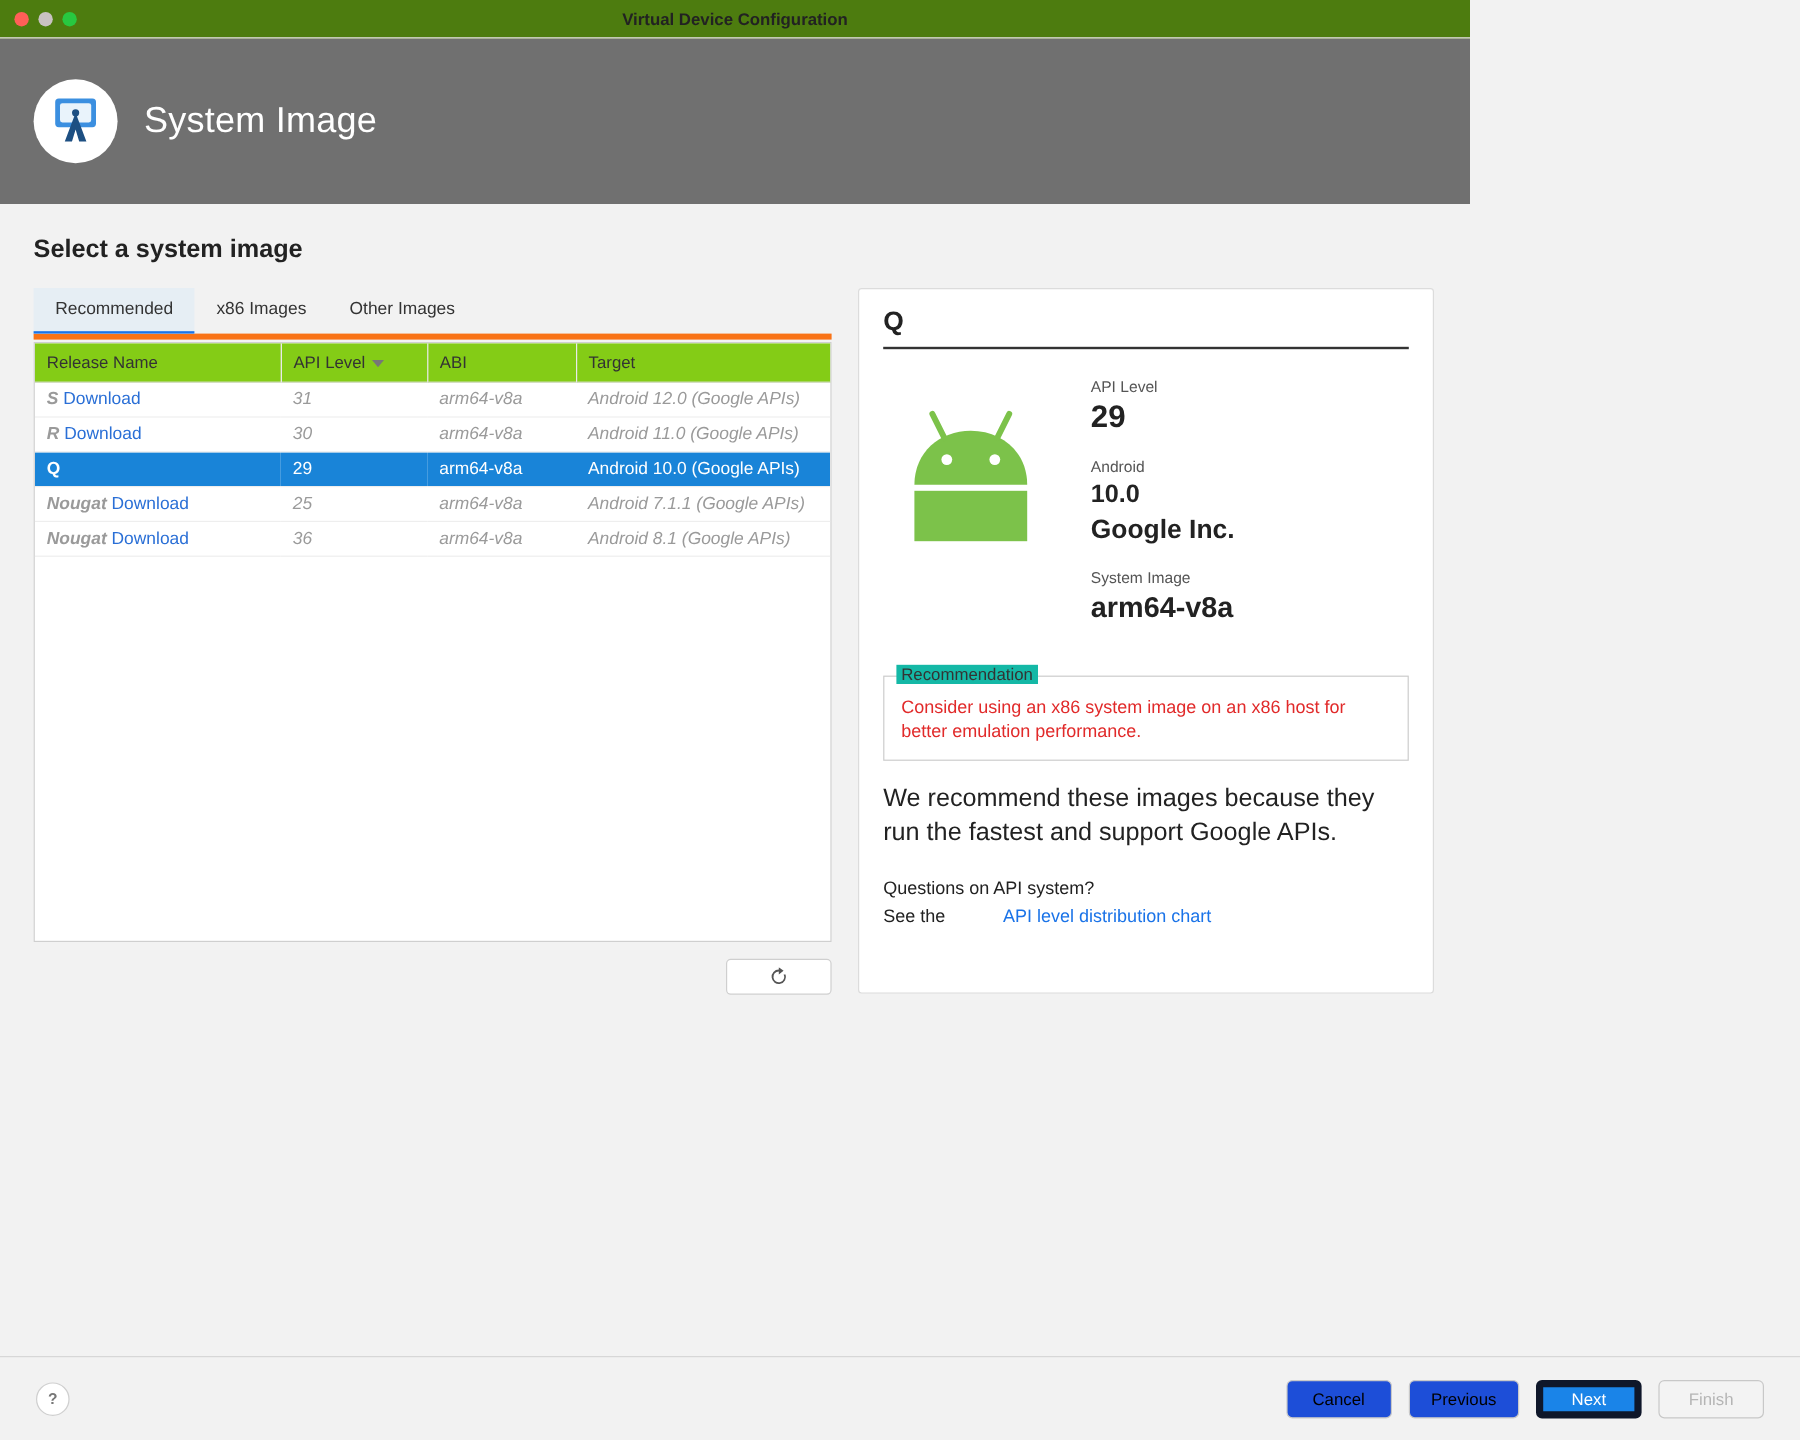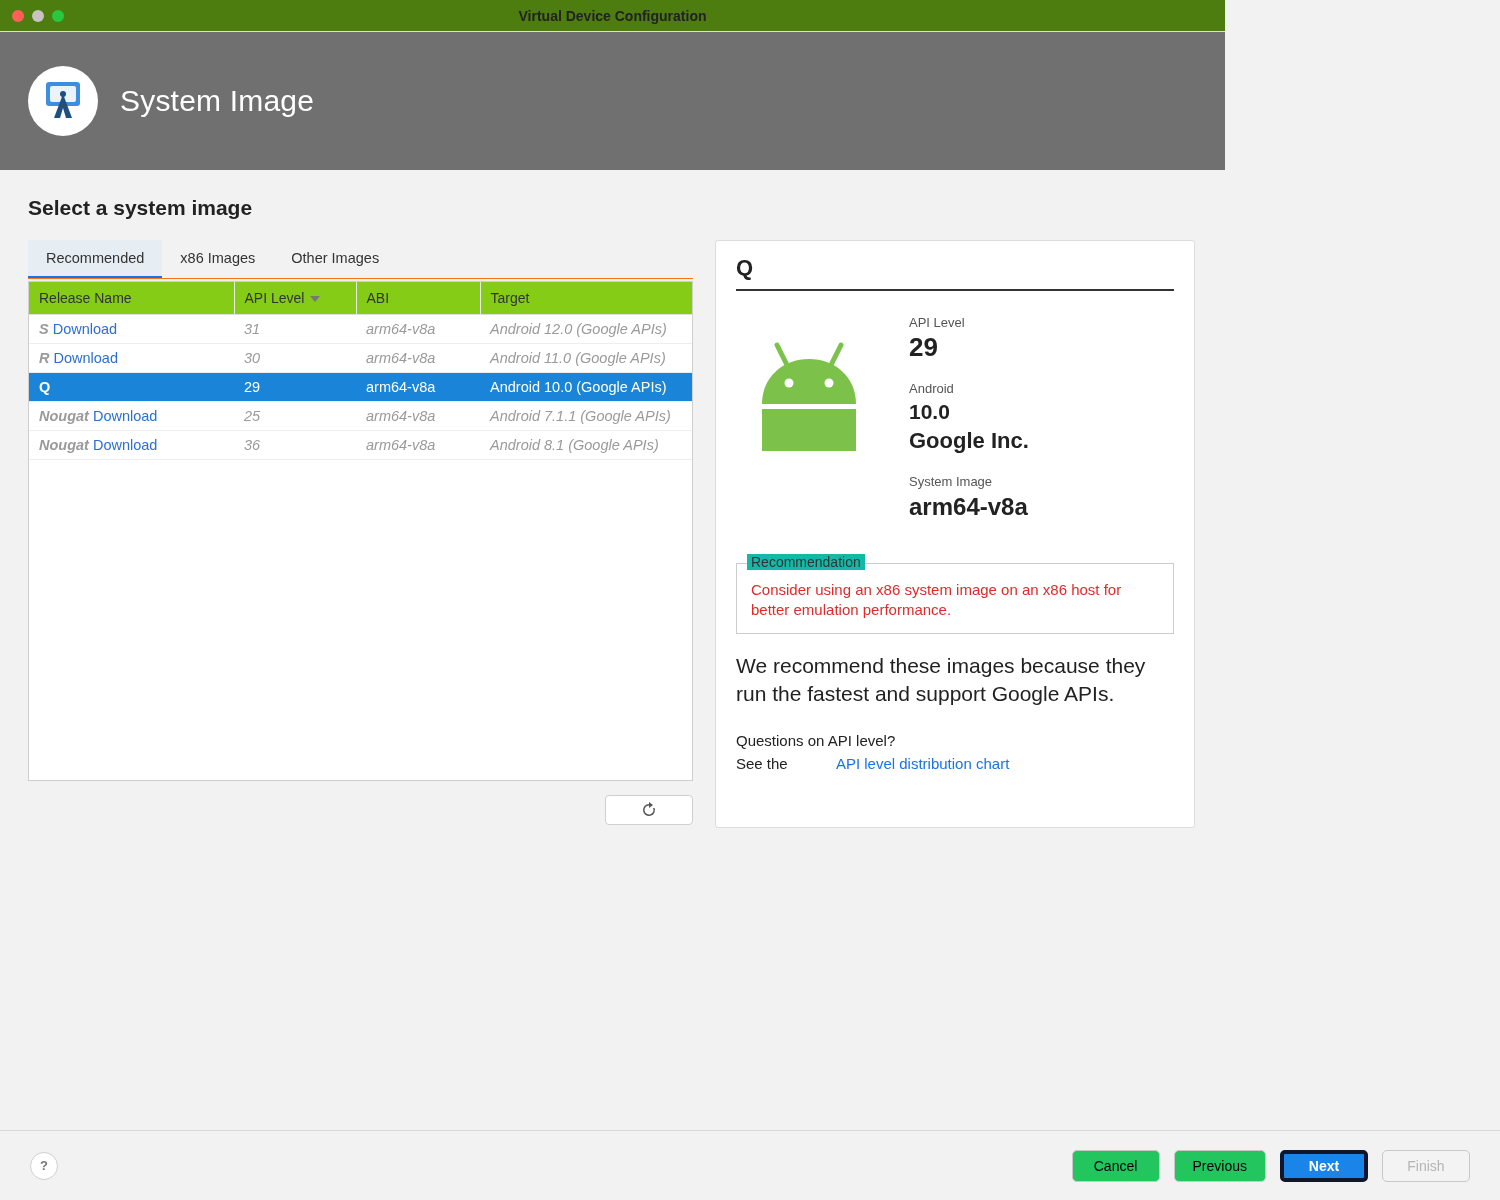--- a/index.html
+++ b/index.html
@@ -42,21 +42,21 @@
   }
   .banner-title { color:#fff; font-size:30px; font-weight:500; letter-spacing:0.2px;}
   .content { padding: 26px 30px 0 28px; height: calc(100% - 32px - 138px - 70px); overflow:hidden;}
   .section-title { font-size:21px; font-weight:700; margin-bottom:20px; }
   .cols { display:flex; gap:22px; align-items:flex-start;}
   .left { width: 665px; }
   .right {
     width: 480px; background:#fff; border:1px solid #dcdcdc; border-radius:3px;
     padding:14px 20px 20px 20px; height:588px;
   }
-  .tabs { display:flex; border-bottom:1px solid #f97316; }
+  .tabs { display:flex; border-bottom:5px solid #f97316; }
   .tab {
     padding:10px 18px; font-size:14.5px; color:#333; cursor:pointer;
     border-bottom:2px solid transparent;
   }
   .tab.active {
     background:#e6eef4; border-bottom:2px solid #1a73e8;
   }
   .table-box { border:1px solid #cfcfcf; background:#fff; height:500px; margin-top:2px; overflow:hidden;}
   table { width:100%; border-collapse:collapse; table-layout:fixed; font-size:14.5px; }
   thead th {
@@ -107,23 +107,23 @@
     border-top:1px solid #d7d7d7; display:flex; align-items:center;
     justify-content:space-between; padding:0 30px;
   }
   .help-btn {
     width:28px; height:28px; border:1px solid #cfcfcf; border-radius:50%; background:#fff;
     display:flex; align-items:center; justify-content:center; color:#777; font-weight:700; cursor:pointer;
   }
   .btn-row { display:flex; gap:14px;}
   .btn {
     min-width:88px; height:32px; padding:0 18px; border-radius:5px; border:1px solid #c8c8c8;
-    background:#22c55e; font-size:14px; cursor:pointer;
-  }
-  .btn.primary { background:#1a84e8; color:#fff; border:4px solid #0f172a; font-weight:700;}
+    background:#1d4ed8; font-size:14px; cursor:pointer;
+  }
+  .btn.primary { background:#1a84e8; color:#fff; border:6px solid #0f172a; font-weight:400;}
   .btn.disabled { color:#b5b5b5; background:#f3f3f3; cursor:default;}
 </style>
 </head>
 <body>
 
 <div class="titlebar">
   <div class="traffic">
     <span class="tl-close"></span>
     <span class="tl-min"></span>
     <span class="tl-max"></span>
@@ -232,21 +232,21 @@
           <div class="mid" style="margin-top:-4px; font-size:22px;">Google Inc.</div>
           <div class="lbl" style="margin-top:20px;">System Image</div>
           <div class="mid" style="font-size:24px;">arm64-v8a</div>
         </div>
       </div>
       <div class="rec-box">
         <span class="rec-legend">Recommendation</span>
         <div class="rec-text">Consider using an x86 system image on an x86 host for better emulation performance.</div>
       </div>
       <div class="rec-note">We recommend these images because they run the fastest and support Google APIs.</div>
-      <div class="q-line">Questions on API level?</div>
+      <div class="q-line">Questions on API system?</div>
       <div class="see-line">
         <span>See the </span><a>API level distribution chart</a>
       </div>
     </div>
   </div>
 </div>
 
 <div class="footer">
   <div class="help-btn">?</div>
   <div class="btn-row">

